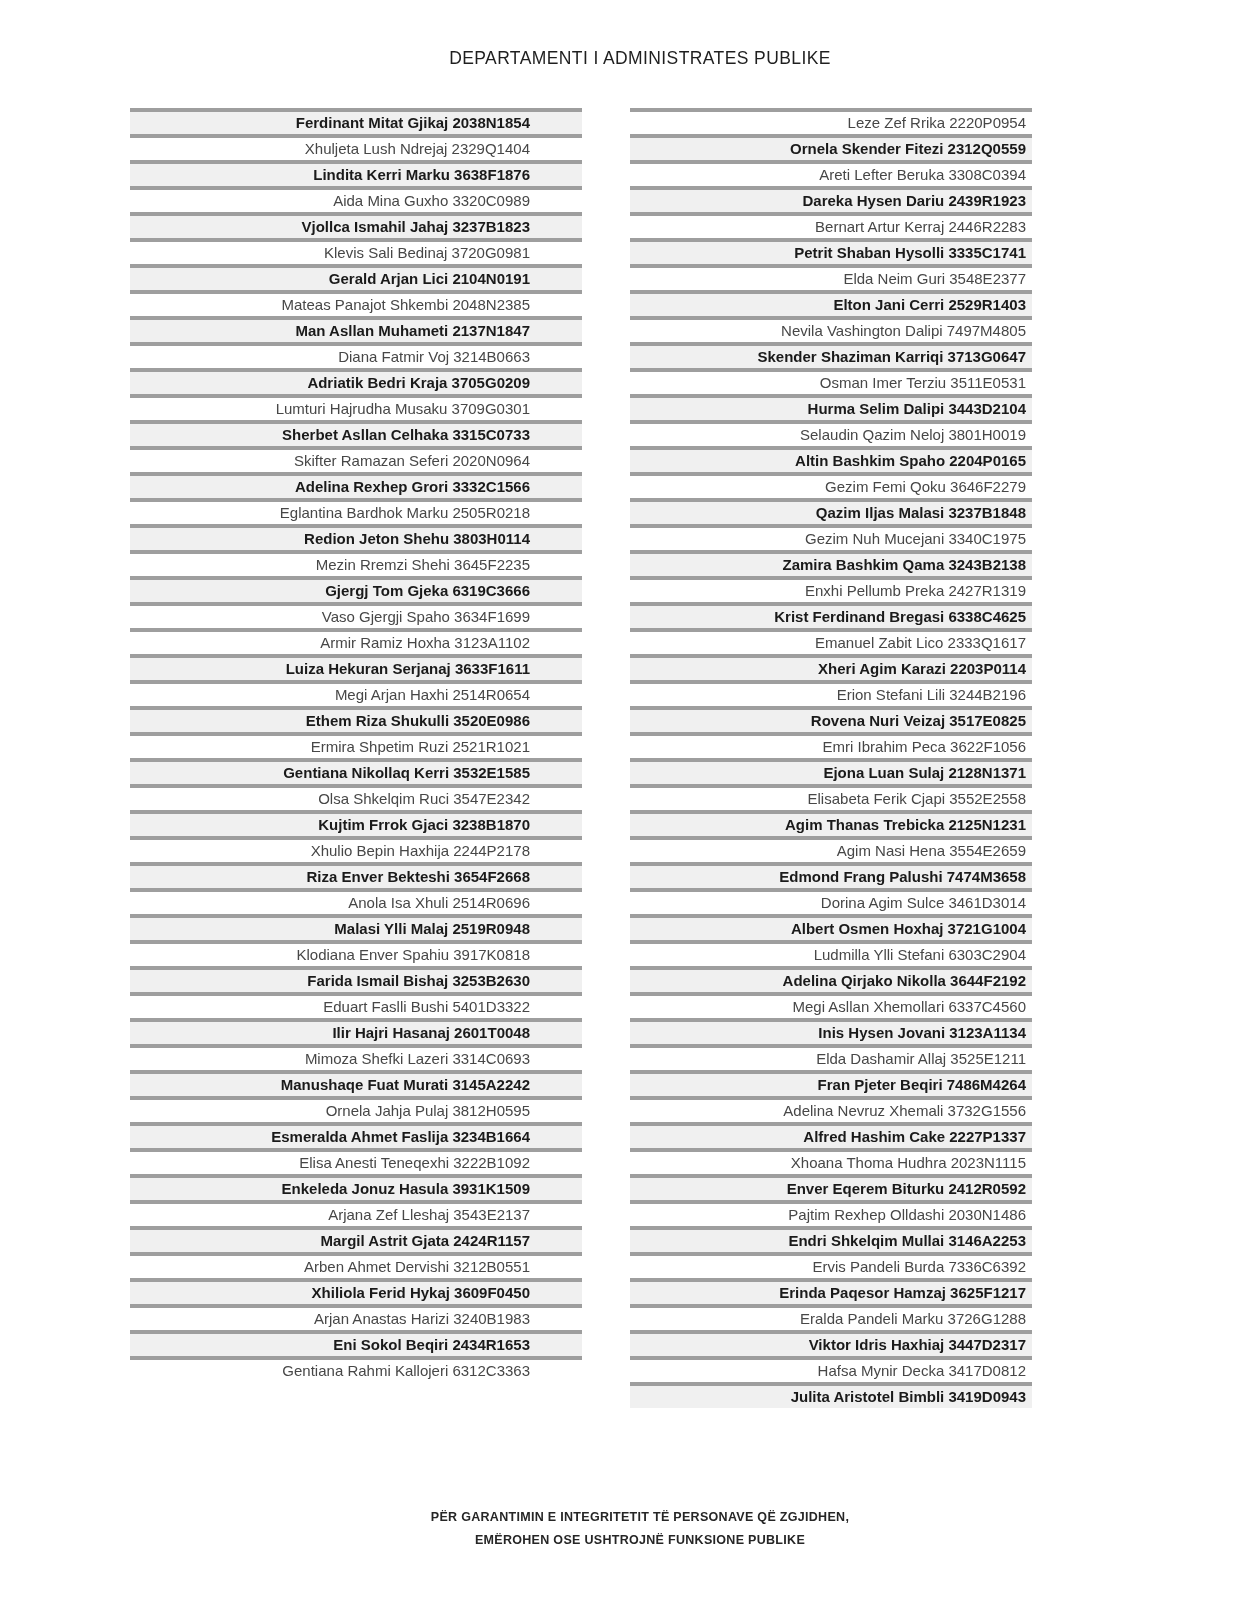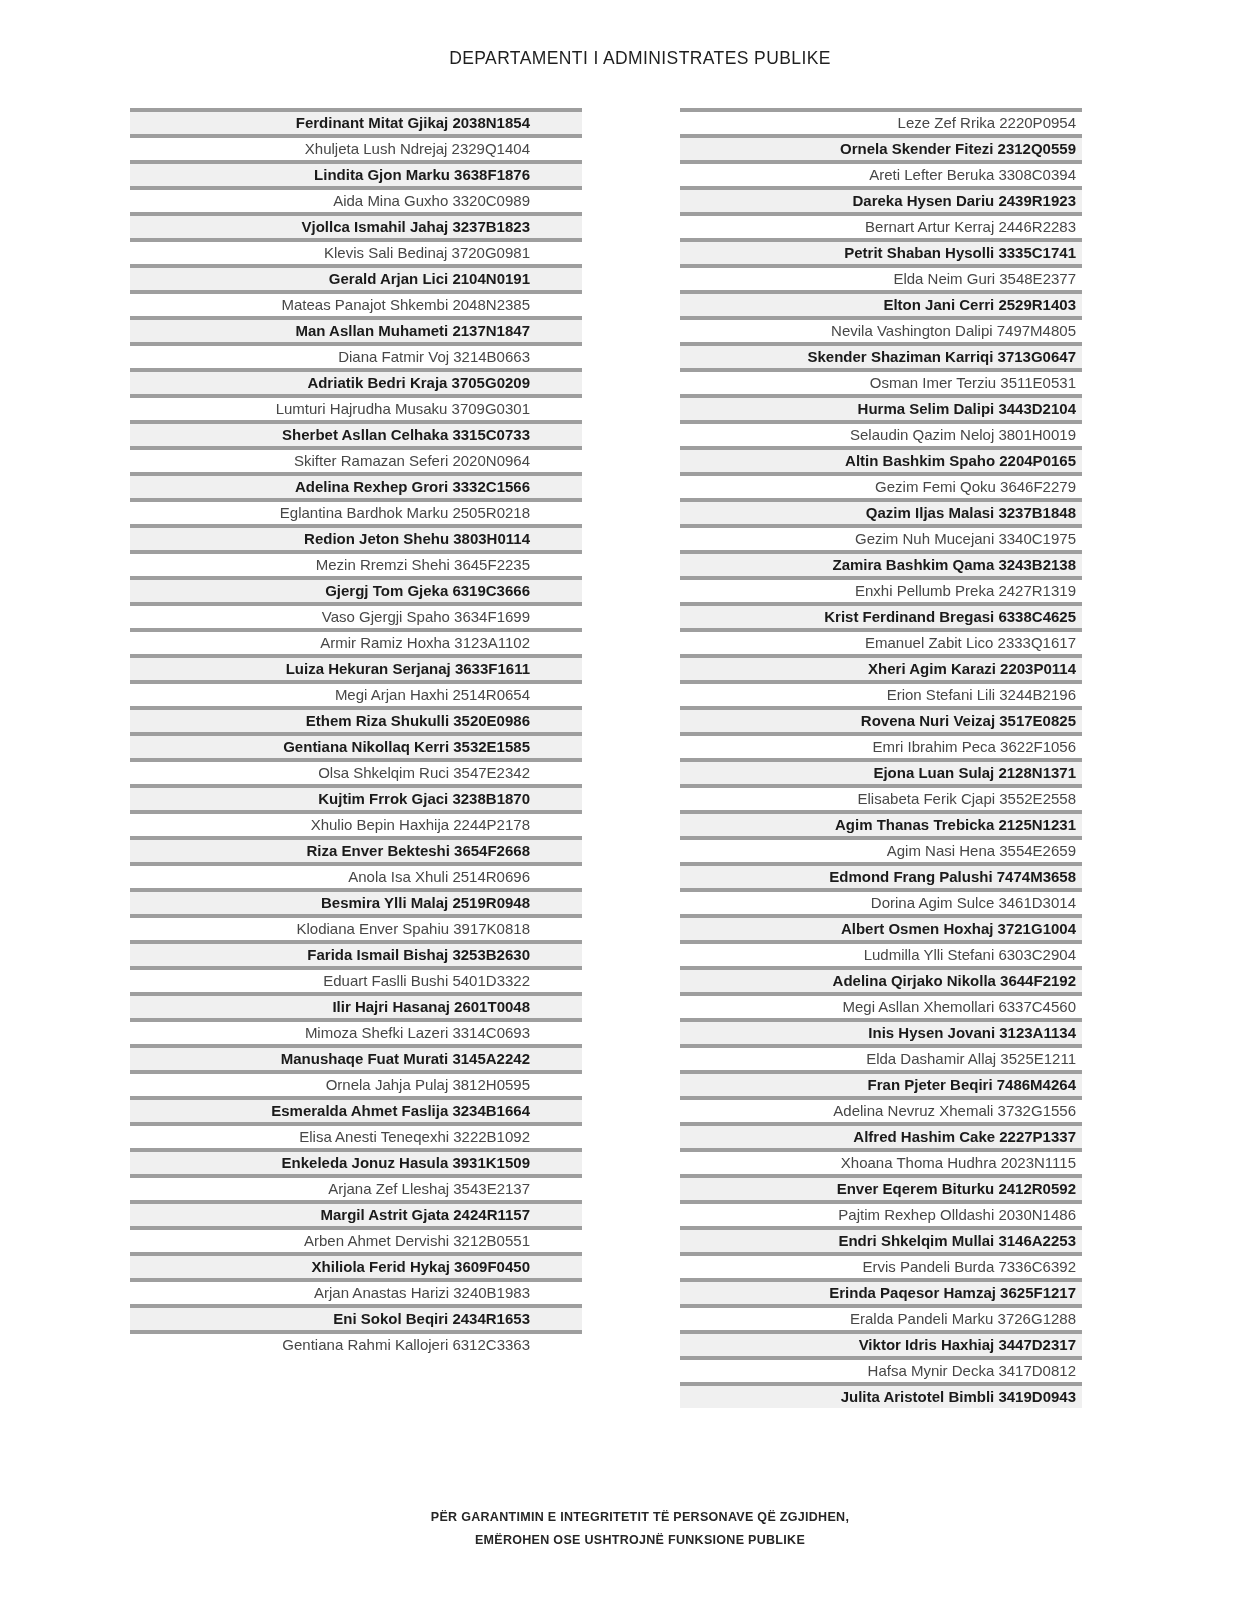--- a/index.html
+++ b/index.html
@@ -18,21 +18,21 @@
     font-size: 17.5px;
     letter-spacing: 0.4px;
     color: #1f1f1f;
     font-weight: 500;
   }
   .name-table {
     position: absolute; top: 108px;
     border-top: 2px solid var(--row-border);
   }
   .table-left  { left: 130px; width: 452px; }
-  .table-right { left: 680px; width: 402px; }
+  .table-right { left: 630px; width: 402px; }
   .row {
     height: 22px; line-height: 22px;
     border-top: 2px solid var(--row-border);
     border-bottom: 2px solid var(--row-border);
     text-align: right;
     font-size: 15px;
     white-space: nowrap; overflow: hidden;
     box-sizing: content-box;
   }
   .row:last-child { border-bottom: none; }
@@ -55,21 +55,21 @@
 </style>
 </head>
 <body style="background: rgb(255, 255, 255);">
 
 <div>
   <div class="center-band doc-title">DEPARTAMENTI I ADMINISTRATES PUBLIKE</div>
 
   <div id="left-col" class="name-table table-left">
       <div class="row shaded">Ferdinant Mitat Gjikaj 2038N1854</div>
       <div class="row plain">Xhuljeta Lush Ndrejaj 2329Q1404</div>
-      <div class="row shaded">Lindita Gjon Marku 3638F1876</div>
+      <div class="row shaded">Lindita Kerri Marku 3638F1876</div>
       <div class="row plain">Aida Mina Guxho 3320C0989</div>
       <div class="row shaded">Vjollca Ismahil Jahaj 3237B1823</div>
       <div class="row plain">Klevis Sali Bedinaj 3720G0981</div>
       <div class="row shaded">Gerald Arjan Lici 2104N0191</div>
       <div class="row plain">Mateas Panajot Shkembi 2048N2385</div>
       <div class="row shaded">Man Asllan Muhameti 2137N1847</div>
       <div class="row plain">Diana Fatmir Voj 3214B0663</div>
       <div class="row shaded">Adriatik Bedri Kraja 3705G0209</div>
       <div class="row plain">Lumturi Hajrudha Musaku 3709G0301</div>
       <div class="row shaded">Sherbet Asllan Celhaka 3315C0733</div>
@@ -77,27 +77,28 @@
       <div class="row shaded">Adelina Rexhep Grori 3332C1566</div>
       <div class="row plain">Eglantina Bardhok Marku 2505R0218</div>
       <div class="row shaded">Redion Jeton Shehu 3803H0114</div>
       <div class="row plain">Mezin Rremzi Shehi 3645F2235</div>
       <div class="row shaded">Gjergj Tom Gjeka 6319C3666</div>
       <div class="row plain">Vaso Gjergji Spaho 3634F1699</div>
       <div class="row plain">Armir Ramiz Hoxha 3123A1102</div>
       <div class="row shaded">Luiza Hekuran Serjanaj 3633F1611</div>
       <div class="row plain">Megi Arjan Haxhi 2514R0654</div>
       <div class="row shaded">Ethem Riza Shukulli 3520E0986</div>
+      <div class="row plain">Ermira Shpetim Ruzi 2521R1021</div>
       <div class="row shaded">Gentiana Nikollaq Kerri 3532E1585</div>
       <div class="row plain">Olsa Shkelqim Ruci 3547E2342</div>
       <div class="row shaded">Kujtim Frrok Gjaci 3238B1870</div>
       <div class="row plain">Xhulio Bepin Haxhija 2244P2178</div>
       <div class="row shaded">Riza Enver Bekteshi 3654F2668</div>
       <div class="row plain">Anola Isa Xhuli 2514R0696</div>
-      <div class="row shaded">Besmira Ylli Malaj 2519R0948</div>
+      <div class="row shaded">Malasi Ylli Malaj 2519R0948</div>
       <div class="row plain">Klodiana Enver Spahiu 3917K0818</div>
       <div class="row shaded">Farida Ismail Bishaj 3253B2630</div>
       <div class="row plain">Eduart Faslli Bushi 5401D3322</div>
       <div class="row shaded">Ilir Hajri Hasanaj 2601T0048</div>
       <div class="row plain">Mimoza Shefki Lazeri 3314C0693</div>
       <div class="row shaded">Manushaqe Fuat Murati 3145A2242</div>
       <div class="row plain">Ornela Jahja Pulaj 3812H0595</div>
       <div class="row shaded">Esmeralda Ahmet Faslija 3234B1664</div>
       <div class="row plain">Elisa Anesti Teneqexhi 3222B1092</div>
       <div class="row shaded">Enkeleda Jonuz Hasula 3931K1509</div>

